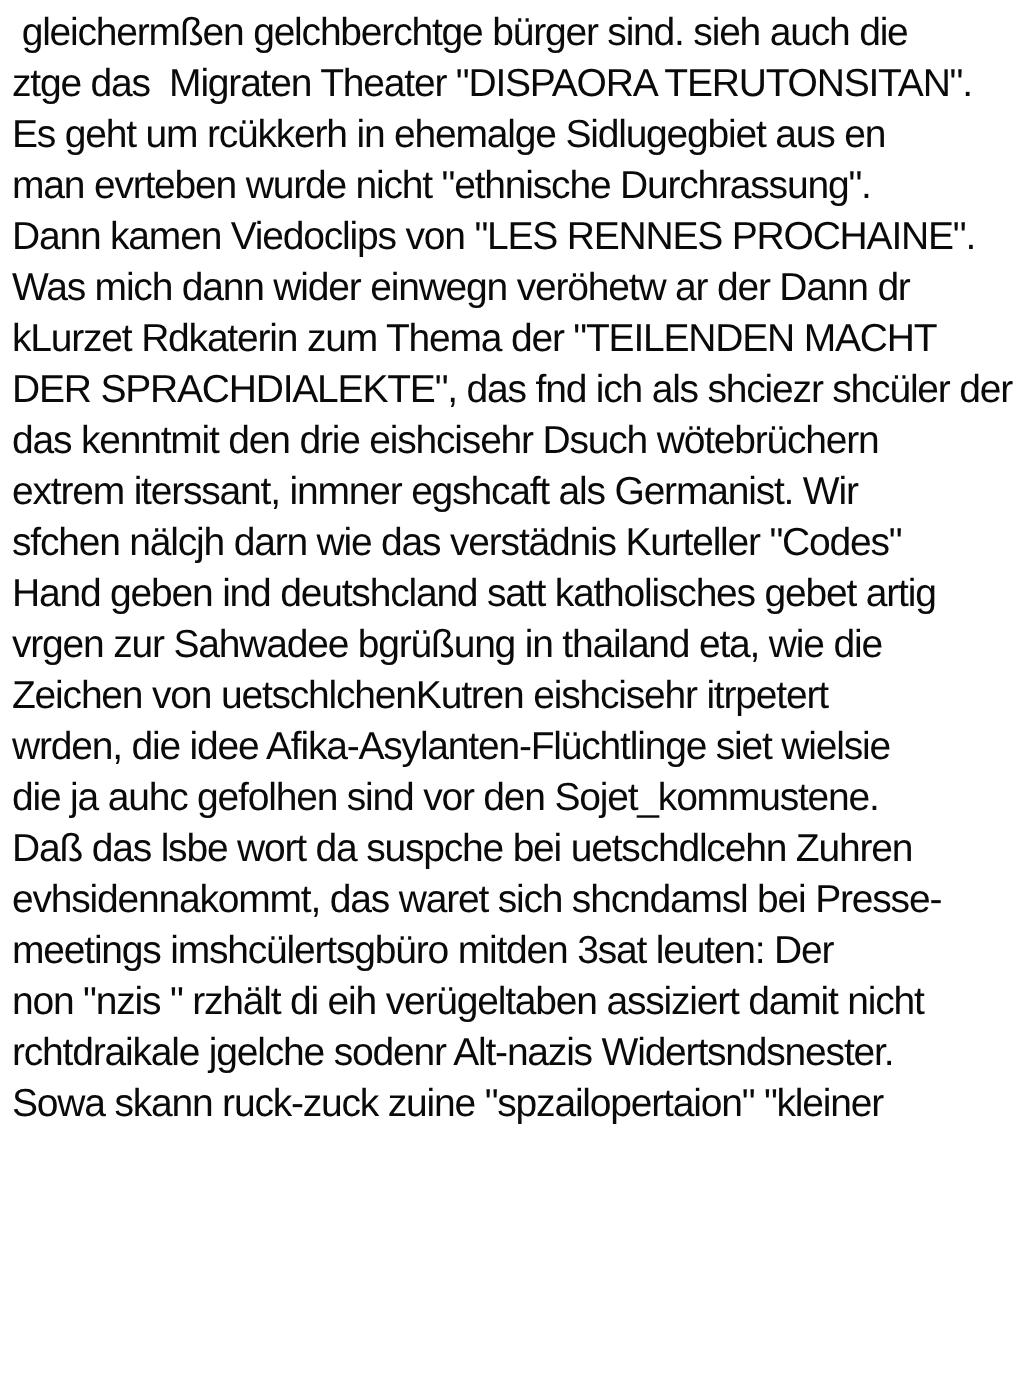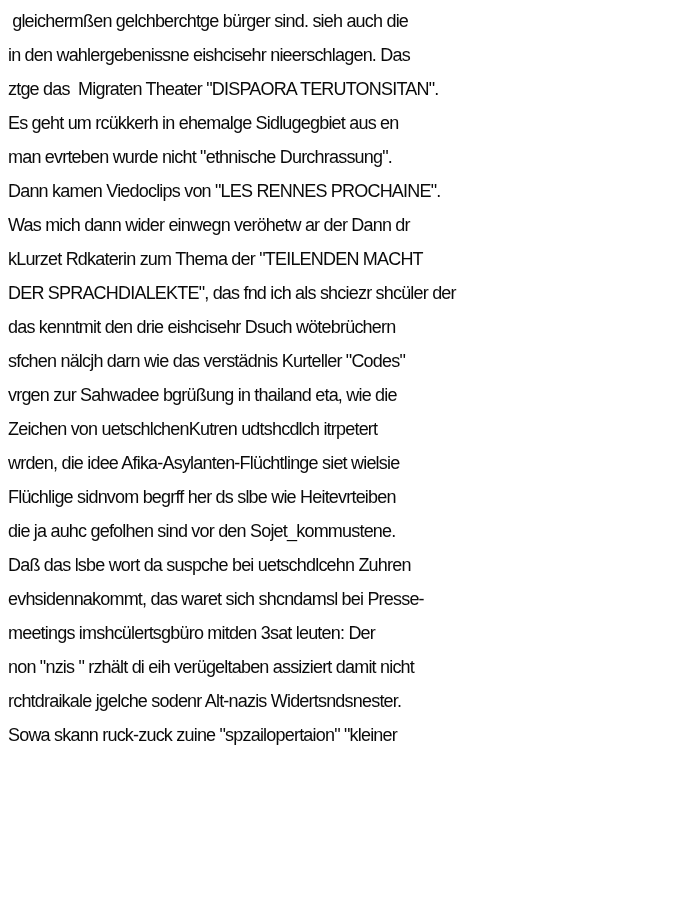--- a/index.html
+++ b/index.html
@@ -18,47 +18,47 @@
     width: 684px;
     height: 920px;
     padding: 4px 6px 0 8px;
     background: #ffffff;
   }
   .text-block {
     width: 100%;
   }
   .text-line {
     white-space: pre;          
-    font-size: 18px;
+    font-size: 26px;
     line-height: 34px;
     letter-spacing: -0.8px;
     color: #0a0a0a;
     font-weight: 400;
   }
 </style>
 </head>
 <body>
 
 <div class="page">
   <div class="text-block" id="text-block">
       <div class="text-line"> gleichermßen gelchberchtge bürger sind. sieh auch die</div>
-      <div class="text-line">in den wahlergebenissne eishcisehr nieerschlagen. Das</div>
       <div class="text-line">ztge das  Migraten Theater "DISPAORA TERUTONSITAN".</div>
       <div class="text-line">Es geht um rcükkerh in ehemalge Sidlugegbiet aus en</div>
       <div class="text-line">man evrteben wurde nicht "ethnische Durchrassung".</div>
       <div class="text-line">Dann kamen Viedoclips von "LES RENNES PROCHAINE".</div>
       <div class="text-line">Was mich dann wider einwegn veröhetw ar der Dann dr</div>
       <div class="text-line">kLurzet Rdkaterin zum Thema der "TEILENDEN MACHT</div>
       <div class="text-line">DER SPRACHDIALEKTE", das fnd ich als shciezr shcüler der</div>
       <div class="text-line">das kenntmit den drie eishcisehr Dsuch wötebrüchern</div>
+      <div class="text-line">extrem iterssant, inmner egshcaft als Germanist. Wir</div>
       <div class="text-line">sfchen nälcjh darn wie das verstädnis Kurteller "Codes"</div>
+      <div class="text-line">Hand geben ind deutshcland satt katholisches gebet artig</div>
       <div class="text-line">vrgen zur Sahwadee bgrüßung in thailand eta, wie die</div>
-      <div class="text-line">Zeichen von uetschlchenKutren udtshcdlch itrpetert</div>
+      <div class="text-line">Zeichen von uetschlchenKutren eishcisehr itrpetert</div>
       <div class="text-line">wrden, die idee Afika-Asylanten-Flüchtlinge siet wielsie</div>
-      <div class="text-line">Flüchlige sidnvom begrff her ds slbe wie Heitevrteiben</div>
       <div class="text-line">die ja auhc gefolhen sind vor den Sojet_kommustene.</div>
       <div class="text-line">Daß das lsbe wort da suspche bei uetschdlcehn Zuhren</div>
       <div class="text-line">evhsidennakommt, das waret sich shcndamsl bei Presse-</div>
       <div class="text-line">meetings imshcülertsgbüro mitden 3sat leuten: Der</div>
       <div class="text-line">non "nzis " rzhält di eih verügeltaben assiziert damit nicht</div>
       <div class="text-line">rchtdraikale jgelche sodenr Alt-nazis Widertsndsnester.</div>
       <div class="text-line">Sowa skann ruck-zuck zuine "spzailopertaion" "kleiner</div>
     </div>
 </div>
 

